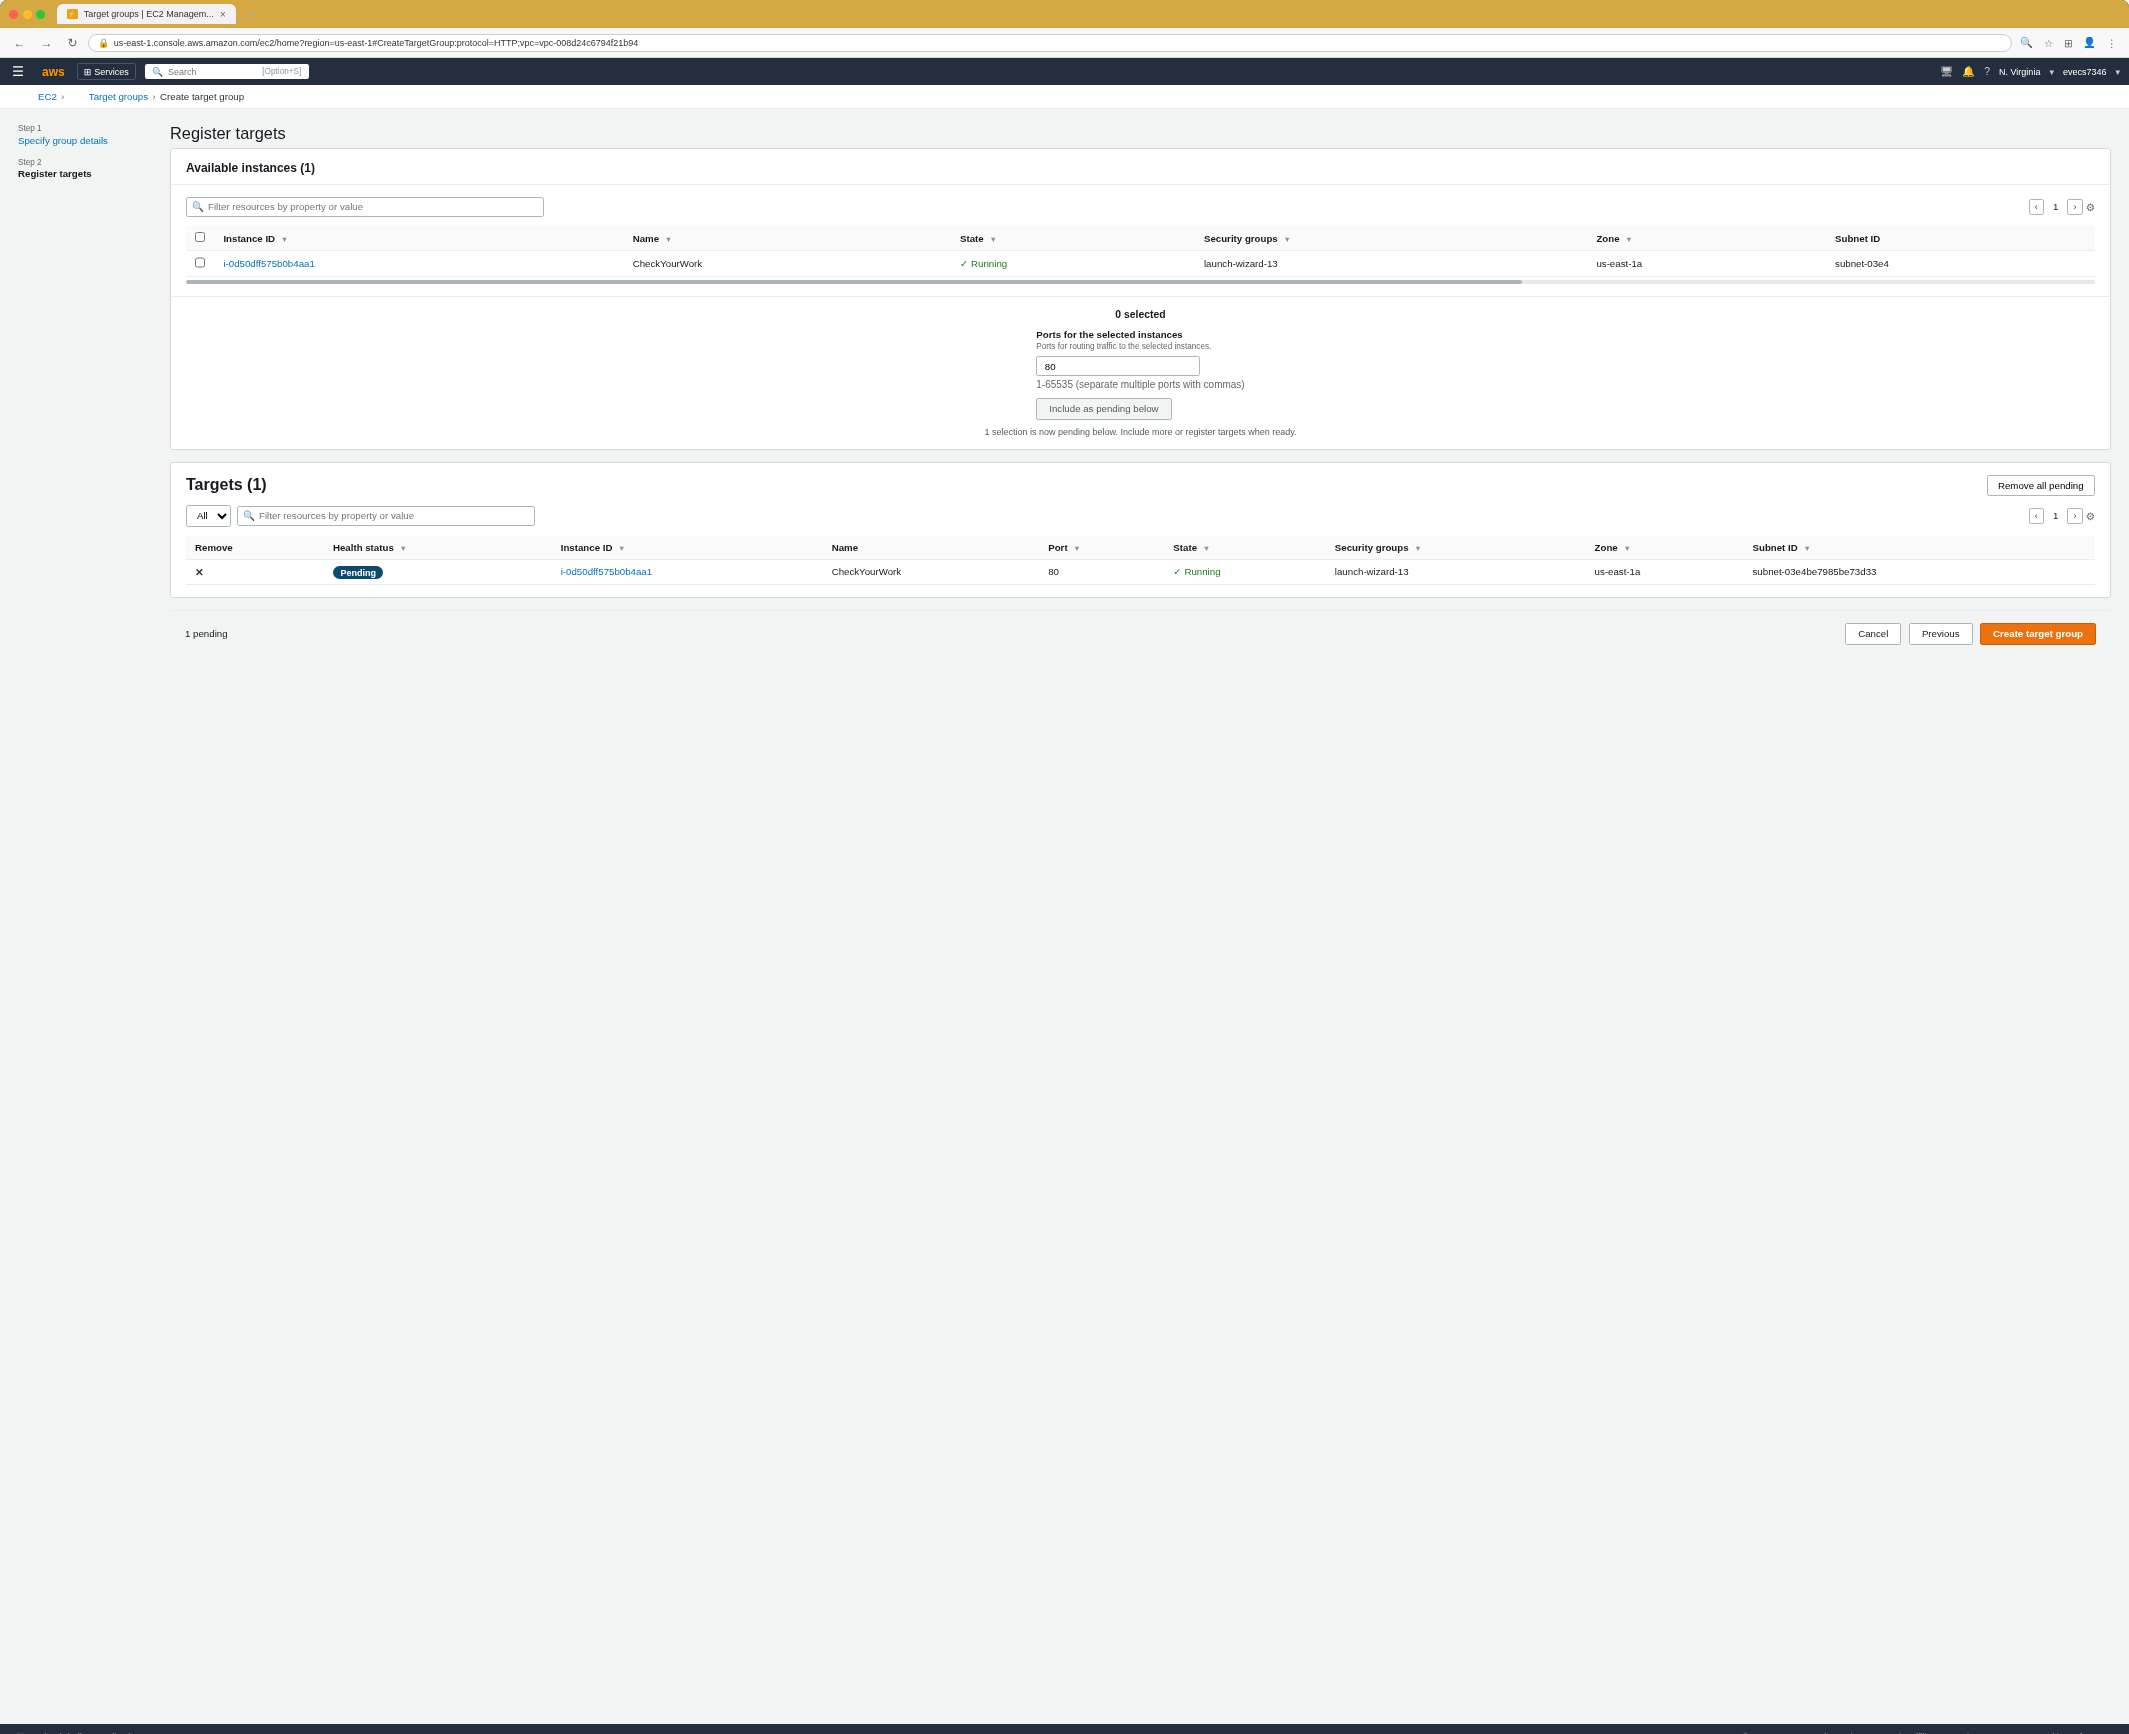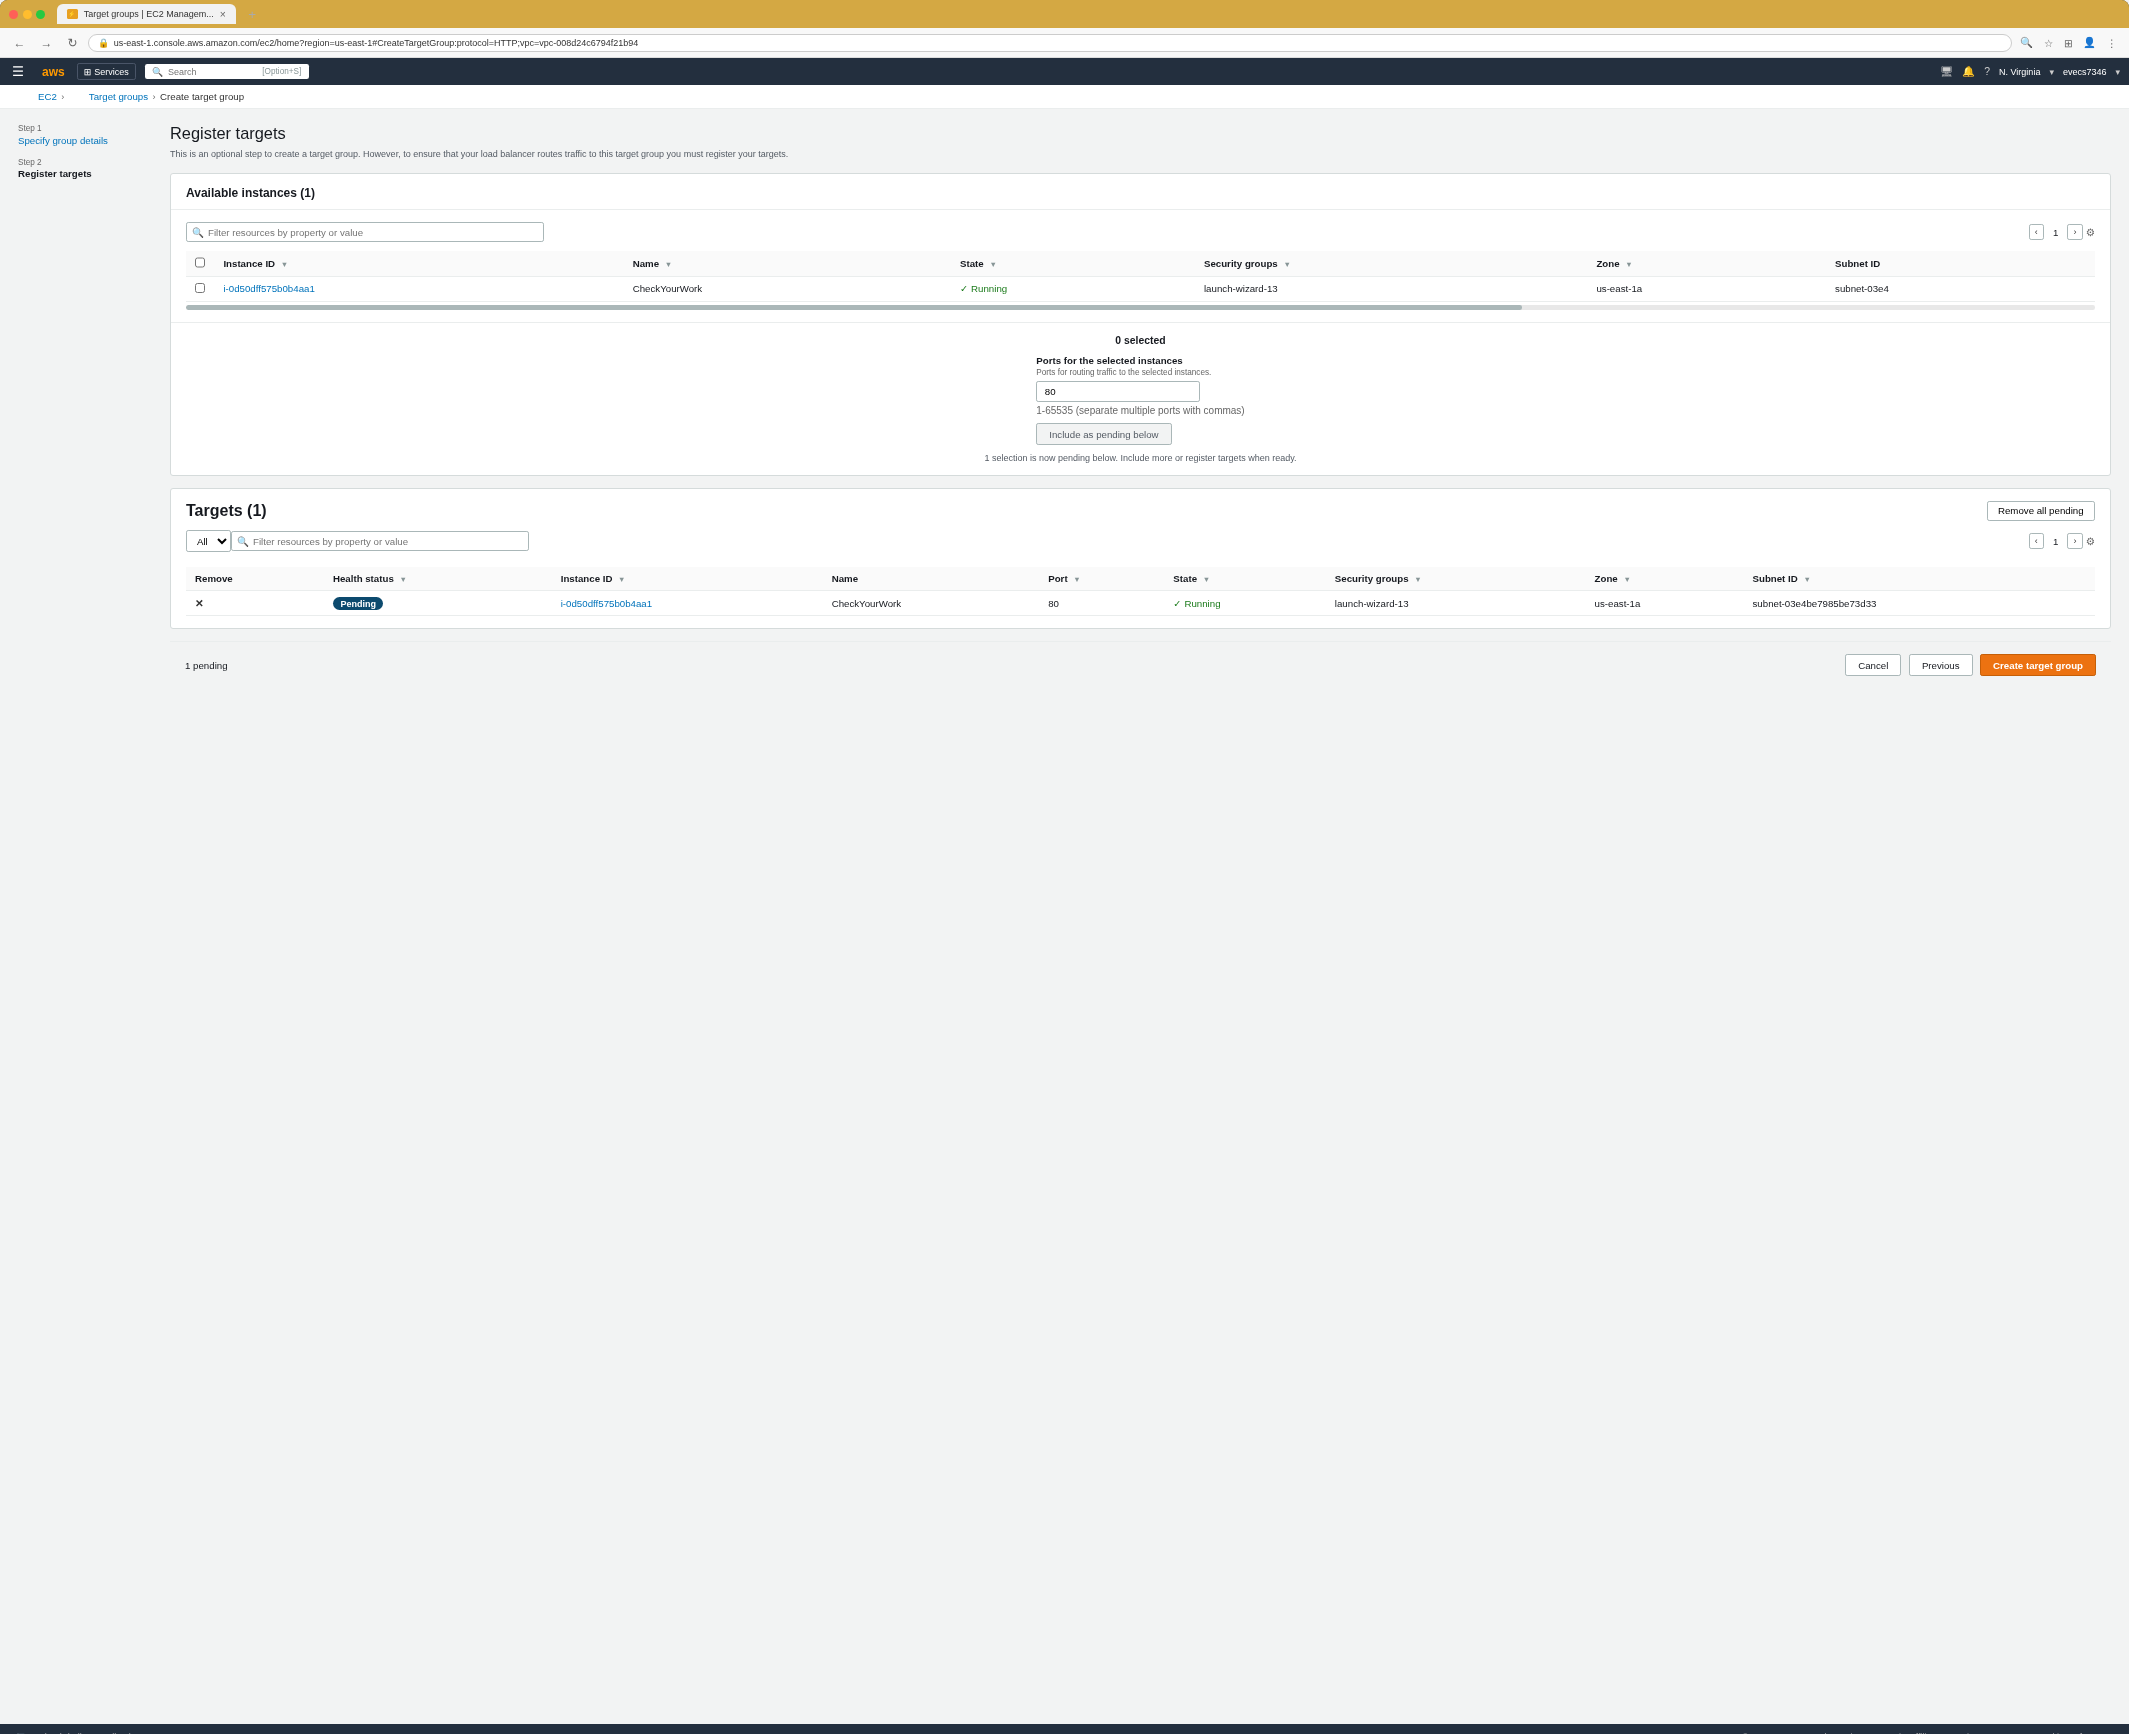--- a/index.html
+++ b/index.html
@@ -93,21 +93,21 @@
     .ports-label { font-size: 9.7px; font-weight: 600; margin-bottom: 2.2px; }
     .ports-sublabel { font-size: 8.2px; color: #666; margin-bottom: 4.5px; }
     .ports-input { border: 0.7px solid #aab7b8; border-radius: 2.2px; padding: 3.7px 7.5px; font-size: 9.7px; width: 164px; outline: none; }
     .ports-hint { font-size: 10px; color: #666; margin-top: 3px; margin-bottom: 7.5px; }
     .include-btn { background: #f2f3f3; border: 0.7px solid #aab7b8; border-radius: 2.2px; padding: 4.5px 12px; font-size: 9.7px; color: #545b64; cursor: pointer; }
     .pending-msg { font-size: 9px; color: #545b64; margin-top: 7.5px; }
     .review-header { display: flex; align-items: center; justify-content: space-between; margin-bottom: 9px; }
     .review-title { font-size: 16px; font-weight: bold; }
     .remove-all-btn { background: #fff; border: 0.7px solid #aab7b8; border-radius: 2.2px; padding: 3.7px 10.4px; font-size: 9.7px; cursor: pointer; }
 
-    .filter-bar2 { display: flex; align-items: center; margin-bottom: 15px; }
+    .filter-bar2 { display: flex; align-items: center; gap: 6px; margin-bottom: 9px; }
     .filter-select { border: 0.7px solid #aab7b8; border-radius: 2.2px; padding: 3.7px 6px; font-size: 9.7px; background: #fff; cursor: pointer; }
 
     .badge-pending { background: #0c4a6e; color: #fff; border-radius: 7.5px; padding: 1.5px 7.5px; font-size: 9px; font-weight: 600; }
 
     .remove-btn { background: none; border: none; cursor: pointer; color: #333; font-size: 10.4px; font-weight: bold; }
 
     
     .footer-actions { display: flex; align-items: center; justify-content: flex-end; padding: 12px 15px; gap: 7.5px; border-top: 0.7px solid #eaeded; margin-top: 6px; }
     .pending-count { font-size: 9.7px; color: #16191f; margin-right: auto; }
     .cancel-btn { background: #fff; border: 0.7px solid #aab7b8; border-radius: 2.2px; padding: 4.5px 12px; font-size: 9.7px; cursor: pointer; color: #16191f; }
@@ -197,21 +197,20 @@
         <div class="sidebar-step-name active">Specify group details</div>
       </div>
       <div class="sidebar-step">
         <div class="sidebar-step-label">Step 2</div>
         <div class="sidebar-step-name current">Register targets</div>
       </div>
     </div>
 
     <div class="content">
       <h1 class="page-title">Register targets</h1>
-      <p class="page-desc">This is an optional step to create a target group. However, to ensure that your load balancer routes traffic to this target group you must register your targets.</p>
 
       <div class="card">
         <div class="card-header">
           <span class="card-title">
             <span>Available instances</span>
             (<span>1</span>)
           </span>
         </div>
         <div class="card-body">
           <div class="filter-bar">

